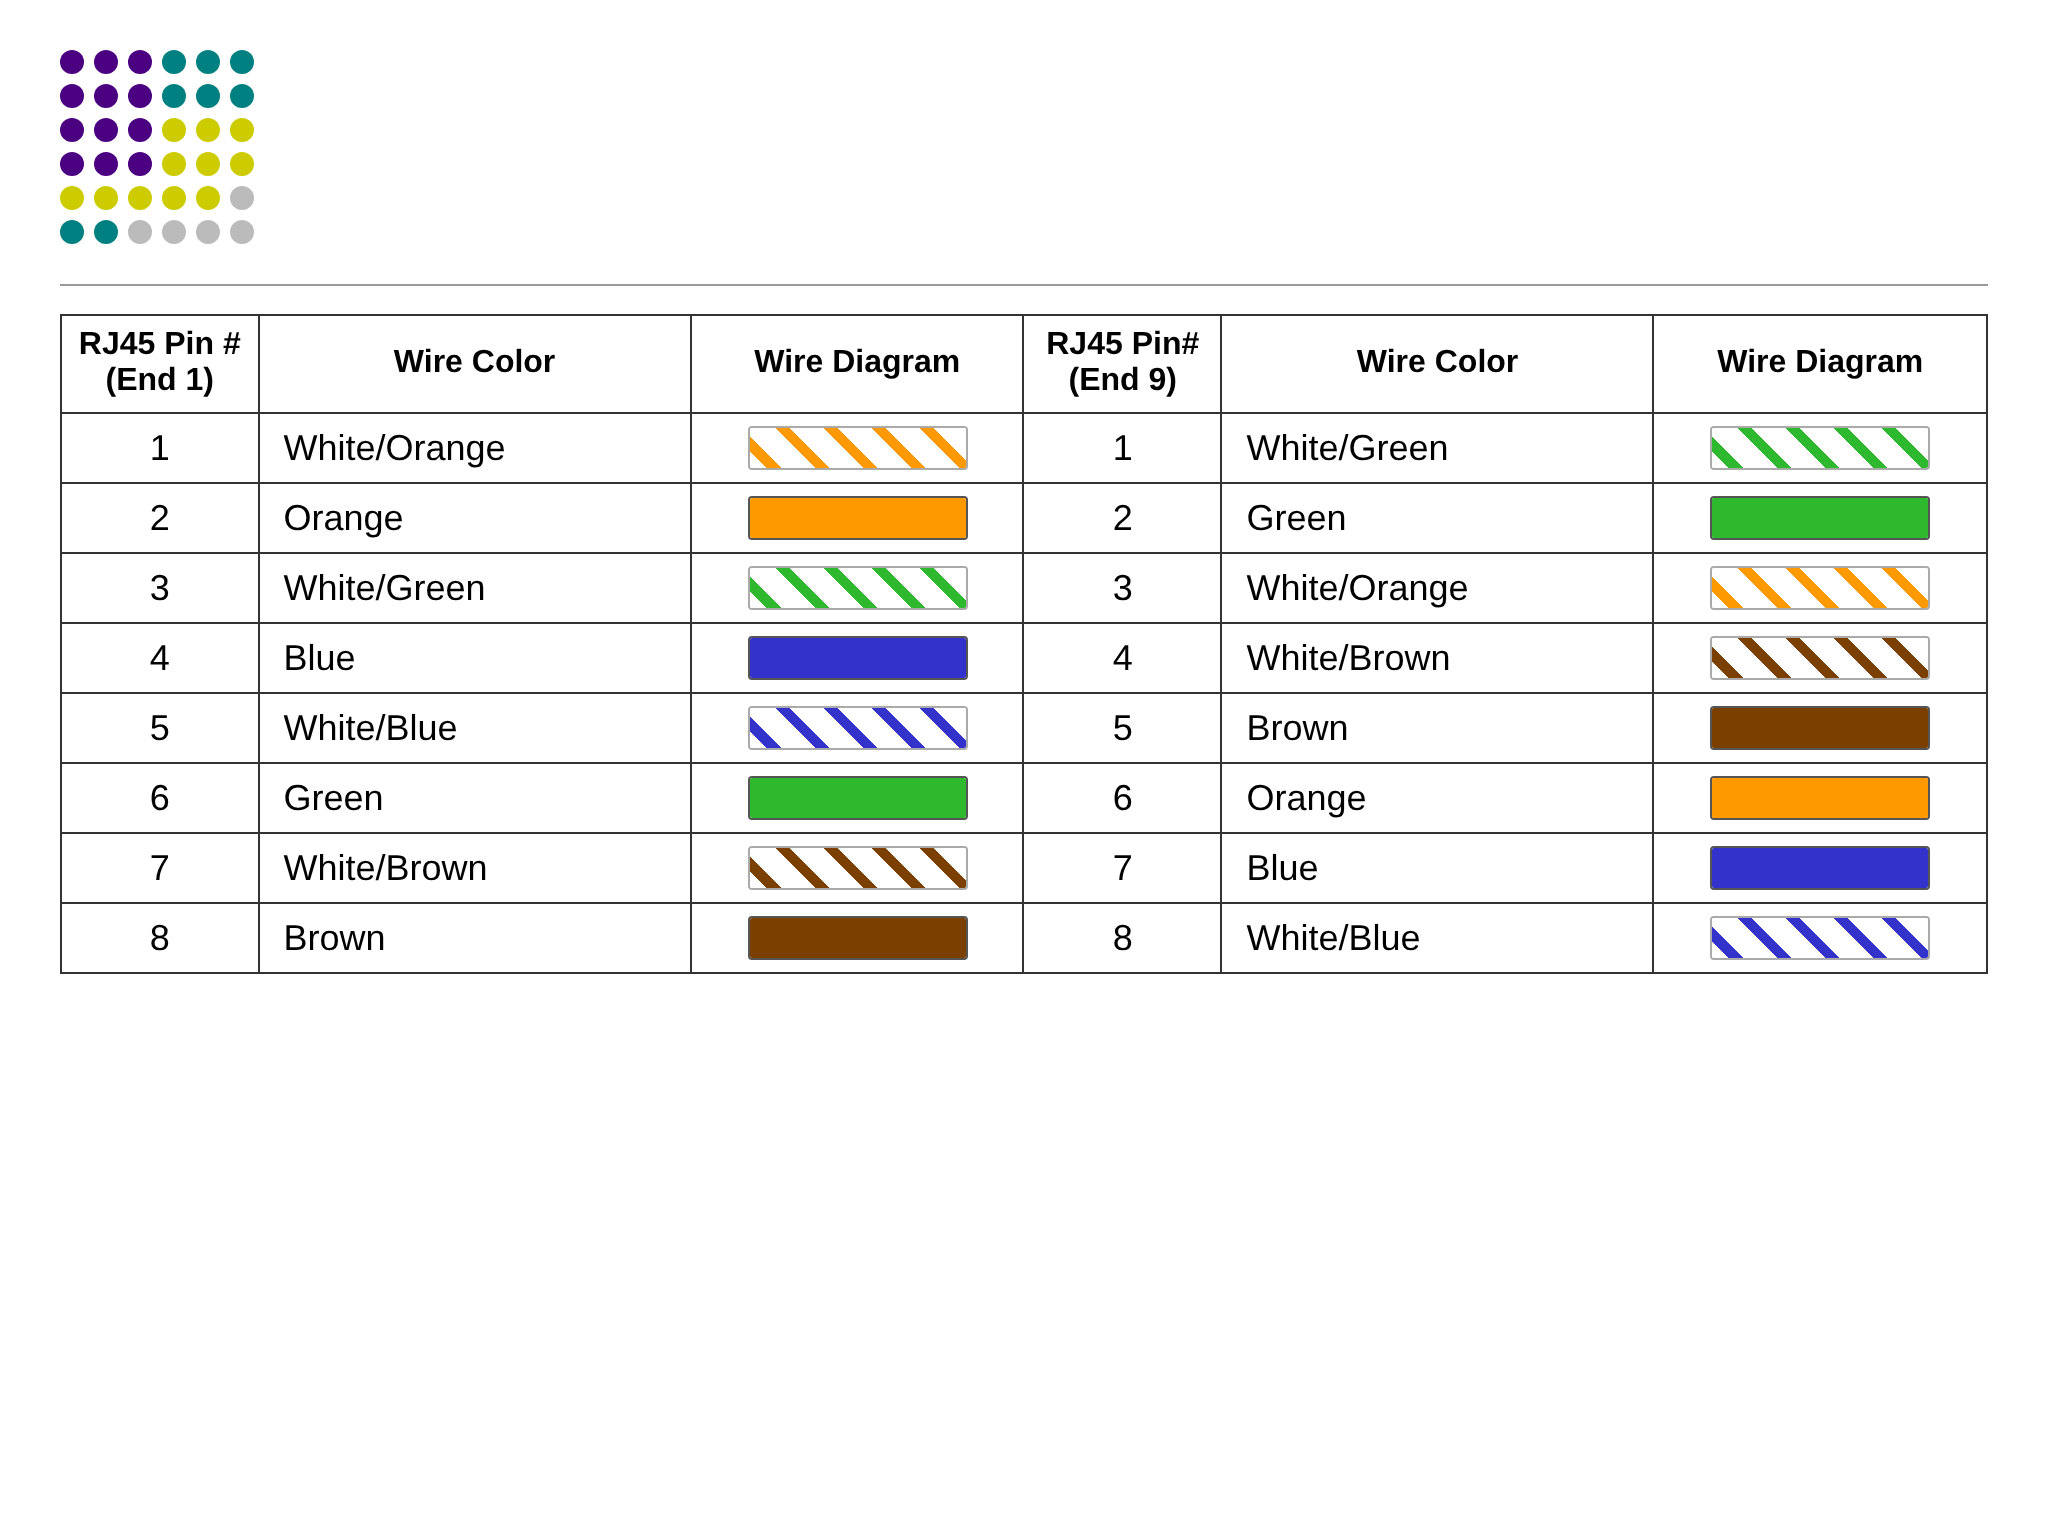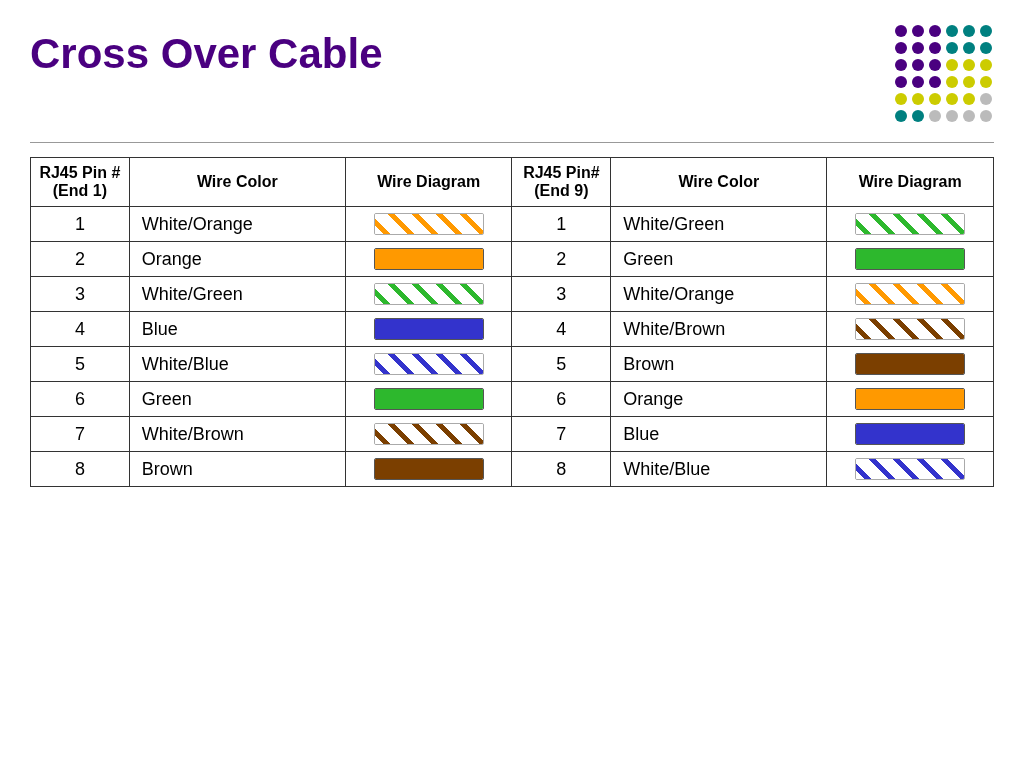--- a/index.html
+++ b/index.html
@@ -93,21 +93,20 @@
 
     .col-pin { width: 80px; }
     .col-wc { width: 175px; }
     .col-wd { width: 135px; }
   </style>
 </head>
 <body>
 
 <div class="page-container">
   <div class="header">
-    <div class="title">Cross Over Cable</div>
     <div class="dots-grid" id="dots-grid">
         <div class="dot" style="background-color: rgb(74, 0, 128);"></div>
         <div class="dot" style="background-color: rgb(74, 0, 128);"></div>
         <div class="dot" style="background-color: rgb(74, 0, 128);"></div>
         <div class="dot" style="background-color: rgb(0, 128, 128);"></div>
         <div class="dot" style="background-color: rgb(0, 128, 128);"></div>
         <div class="dot" style="background-color: rgb(0, 128, 128);"></div>
         <div class="dot" style="background-color: rgb(74, 0, 128);"></div>
         <div class="dot" style="background-color: rgb(74, 0, 128);"></div>
         <div class="dot" style="background-color: rgb(74, 0, 128);"></div>

